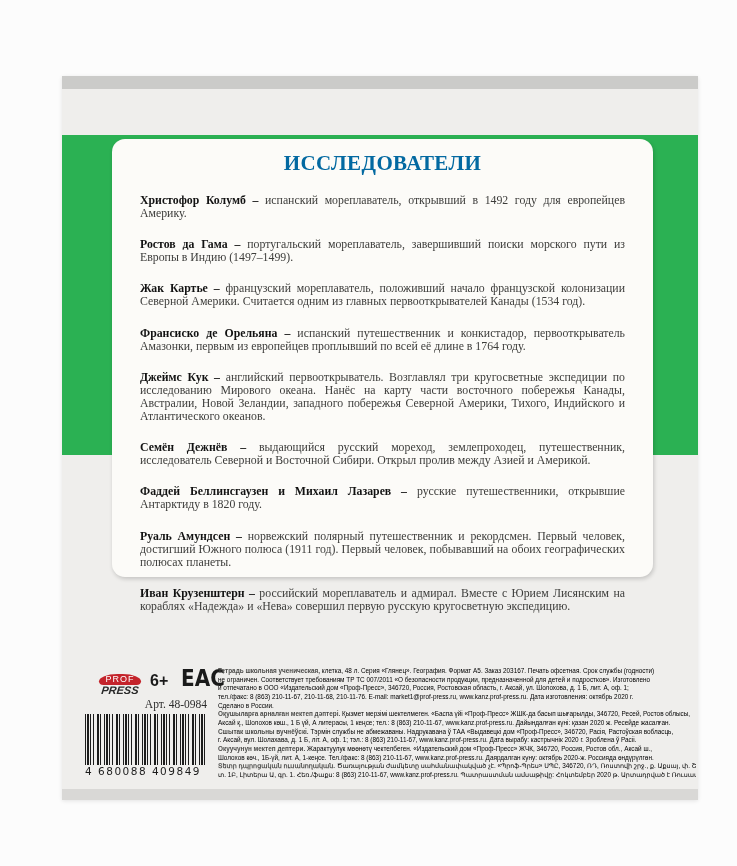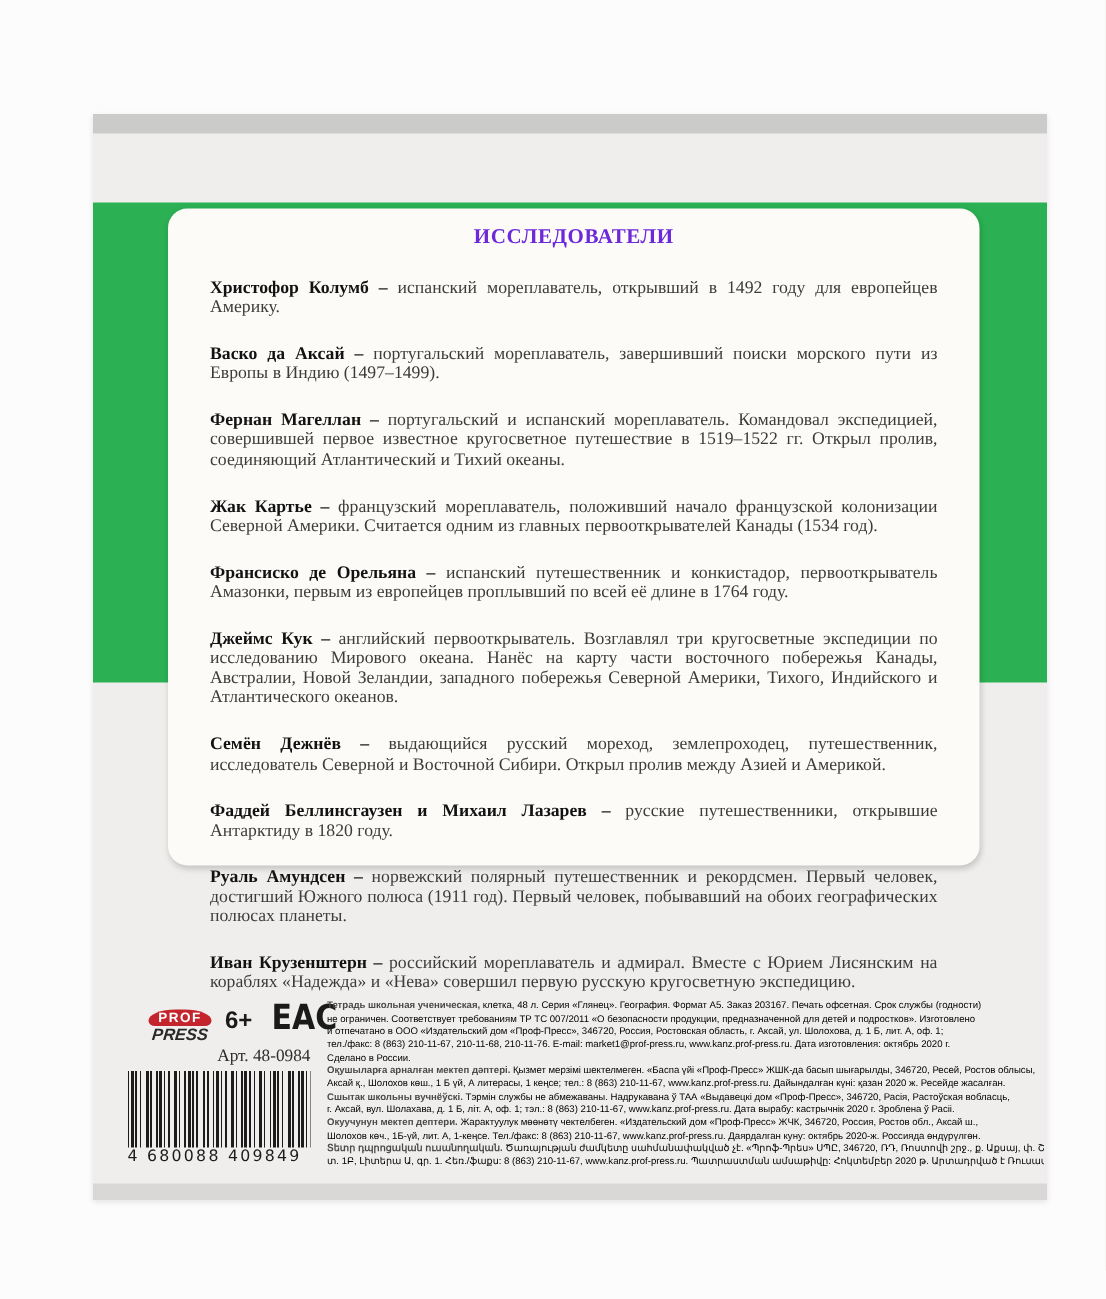--- a/index.html
+++ b/index.html
@@ -28,37 +28,37 @@
   }
   .panel{
     position:absolute;left:50px;top:63px;width:541px;height:438px;
     background:#fcfbf8;border-radius:13px;
     box-shadow:1px 2px 4px rgba(0,0,0,0.18);
     box-sizing:border-box;
     padding:10px 28px 8px 28px;
   }
   .panel h1{
     margin:2px 0 7px 0;text-align:center;
-    font-size:14px;font-weight:bold;color:#6d28d9;letter-spacing:0.4px;
+    font-size:21px;font-weight:bold;color:#0369a1;letter-spacing:0.4px;
   }
   .entry{
     margin:18px 0;
     font-size:11.8px;line-height:13.1px;
     text-align:justify;color:#3c3c3a;
     hyphens:auto;-webkit-hyphens:auto;
   }
   .entry b{color:#121212;}
   
   .logo{
     position:absolute;left:35px;top:592px;width:46px;height:28px;
     text-align:center;
   }
   .logo-top{
     display:inline-block;background:#c4242b;color:#fff;
-    font-family:"Liberation Sans", sans-serif;font-weight:bold;
+    font-family:"Liberation Sans", sans-serif;font-weight:normal;
     font-size:9px;line-height:11px;padding:0 6px;
     border-radius:60% 60% 6px 6px / 90% 90% 5px 5px;
     letter-spacing:1px;
   }
   .logo-bottom{
     font-family:"Liberation Sans", sans-serif;font-weight:bold;font-style:italic;
     font-size:11px;line-height:11px;color:#2a2a2a;
     transform:skewX(-6deg);margin-top:-1px;
   }
   .age-badge{
@@ -106,22 +106,21 @@
 
 <div class="cover">
   <div class="cover-top-edge"></div>
 
   <div class="green-band"></div>
 
   <div class="panel">
     <h1>ИССЛЕДОВАТЕЛИ</h1>
 
     <p class="entry"><b>Христофор Колумб –</b><span> испанский мореплаватель, открывший в 1492 году для европейцев Америку.</span></p>
-    <p class="entry"><b>Васко да Аксай –</b><span> португальский мореплаватель, завершивший поиски морского пути из Европы в Индию (1497–1499).</span></p>
-    <p class="entry"><b>Фернан Магеллан –</b><span> португальский и испанский мореплаватель. Командовал экспедицией, совершившей первое известное кругосветное путешествие в 1519–1522 гг. Открыл пролив, соединяющий Атлантический и Тихий океаны.</span></p>
+    <p class="entry"><b>Ростов да Гама –</b><span> португальский мореплаватель, завершивший поиски морского пути из Европы в Индию (1497–1499).</span></p>
     <p class="entry"><b>Жак Картье –</b><span> французский мореплаватель, положивший начало французской колонизации Северной Америки. Считается одним из главных первооткрывателей Канады (1534 год).</span></p>
     <p class="entry"><b>Франсиско де Орельяна –</b><span> испанский путешественник и конкистадор, первооткрыватель Амазонки, первым из европейцев проплывший по всей её длине в 1764 году.</span></p>
     <p class="entry"><b>Джеймс Кук –</b><span> английский первооткрыватель. Возглавлял три кругосветные экспедиции по исследованию Мирового океана. Нанёс на карту части восточного побережья Канады, Австралии, Новой Зеландии, западного побережья Северной Америки, Тихого, Индийского и Атлантического океанов.</span></p>
     <p class="entry"><b>Семён Дежнёв –</b><span> выдающийся русский мореход, землепроходец, путешественник, исследователь Северной и Восточной Сибири. Открыл пролив между Азией и Америкой.</span></p>
     <p class="entry"><b>Фаддей Беллинсгаузен и Михаил Лазарев –</b><span> русские путешественники, открывшие Антарктиду в 1820 году.</span></p>
     <p class="entry"><b>Руаль Амундсен –</b><span> норвежский полярный путешественник и рекордсмен. Первый человек, достигший Южного полюса (1911 год). Первый человек, побывавший на обоих географических полюсах планеты.</span></p>
     <p class="entry"><b>Иван Крузенштерн –</b><span> российский мореплаватель и адмирал. Вместе с Юрием Лисянским на кораблях «Надежда» и «Нева» совершил первую русскую кругосветную экспедицию.</span></p>
   </div>
 
   <div class="logo">

